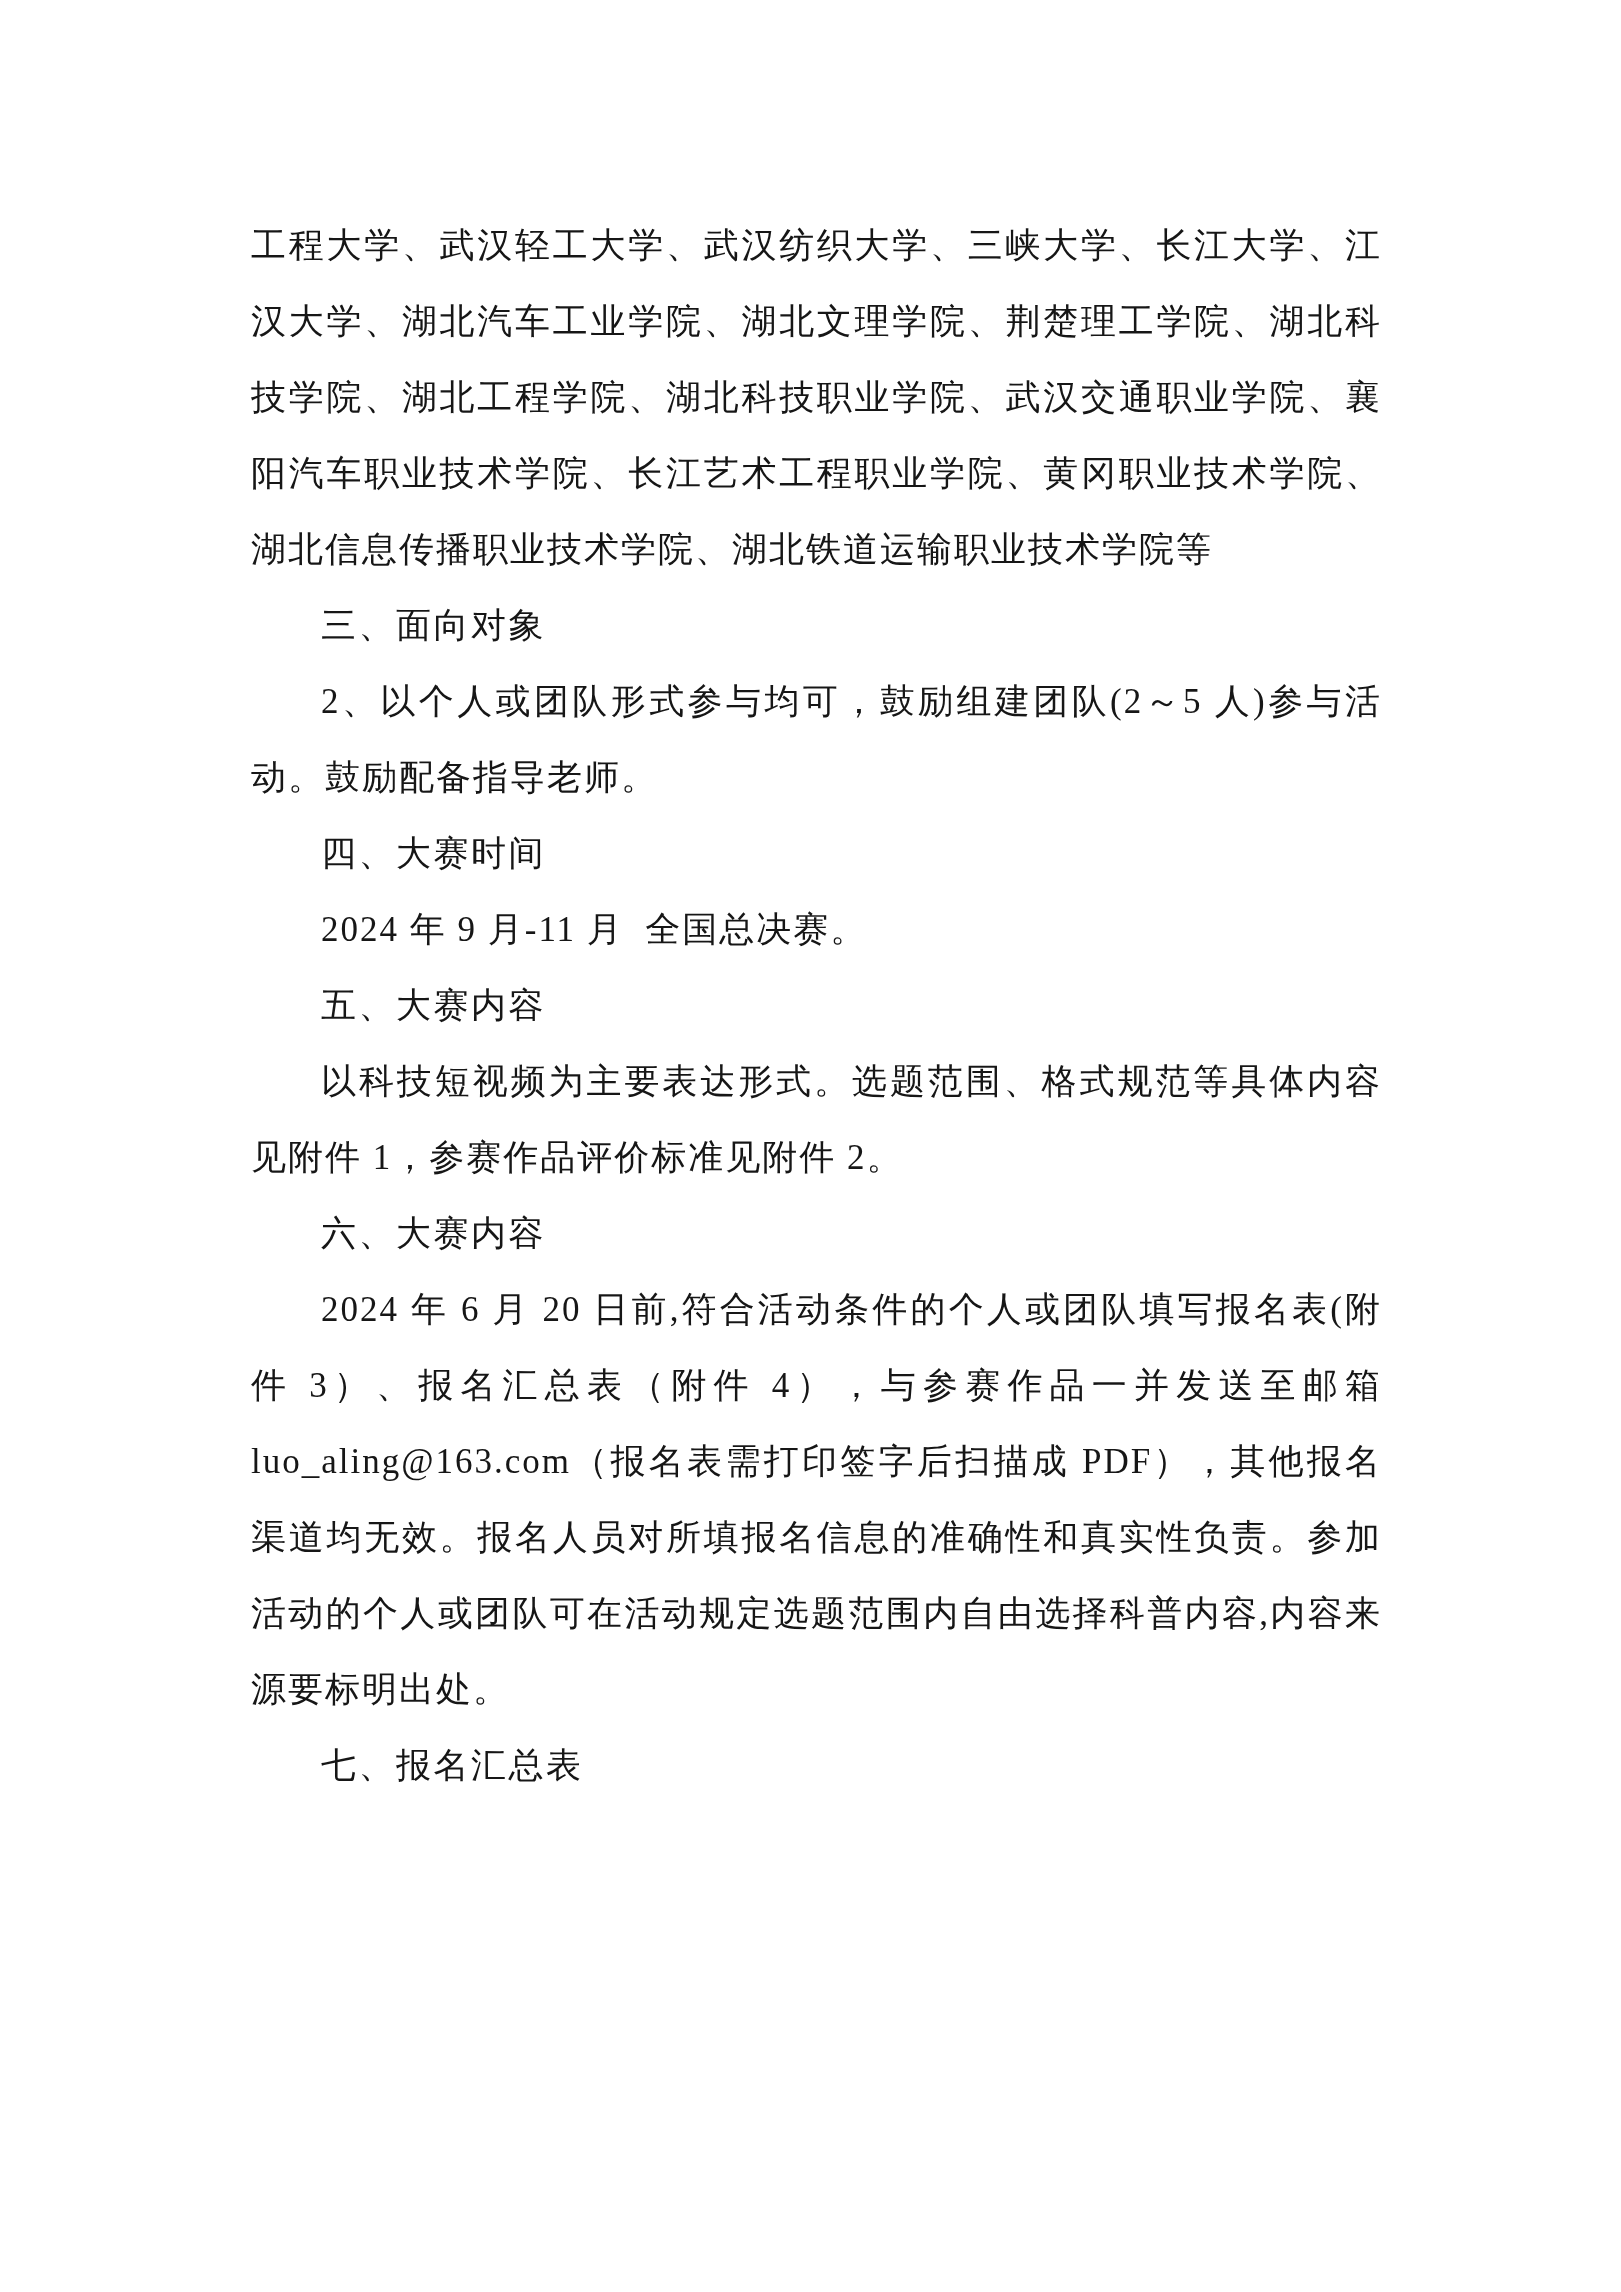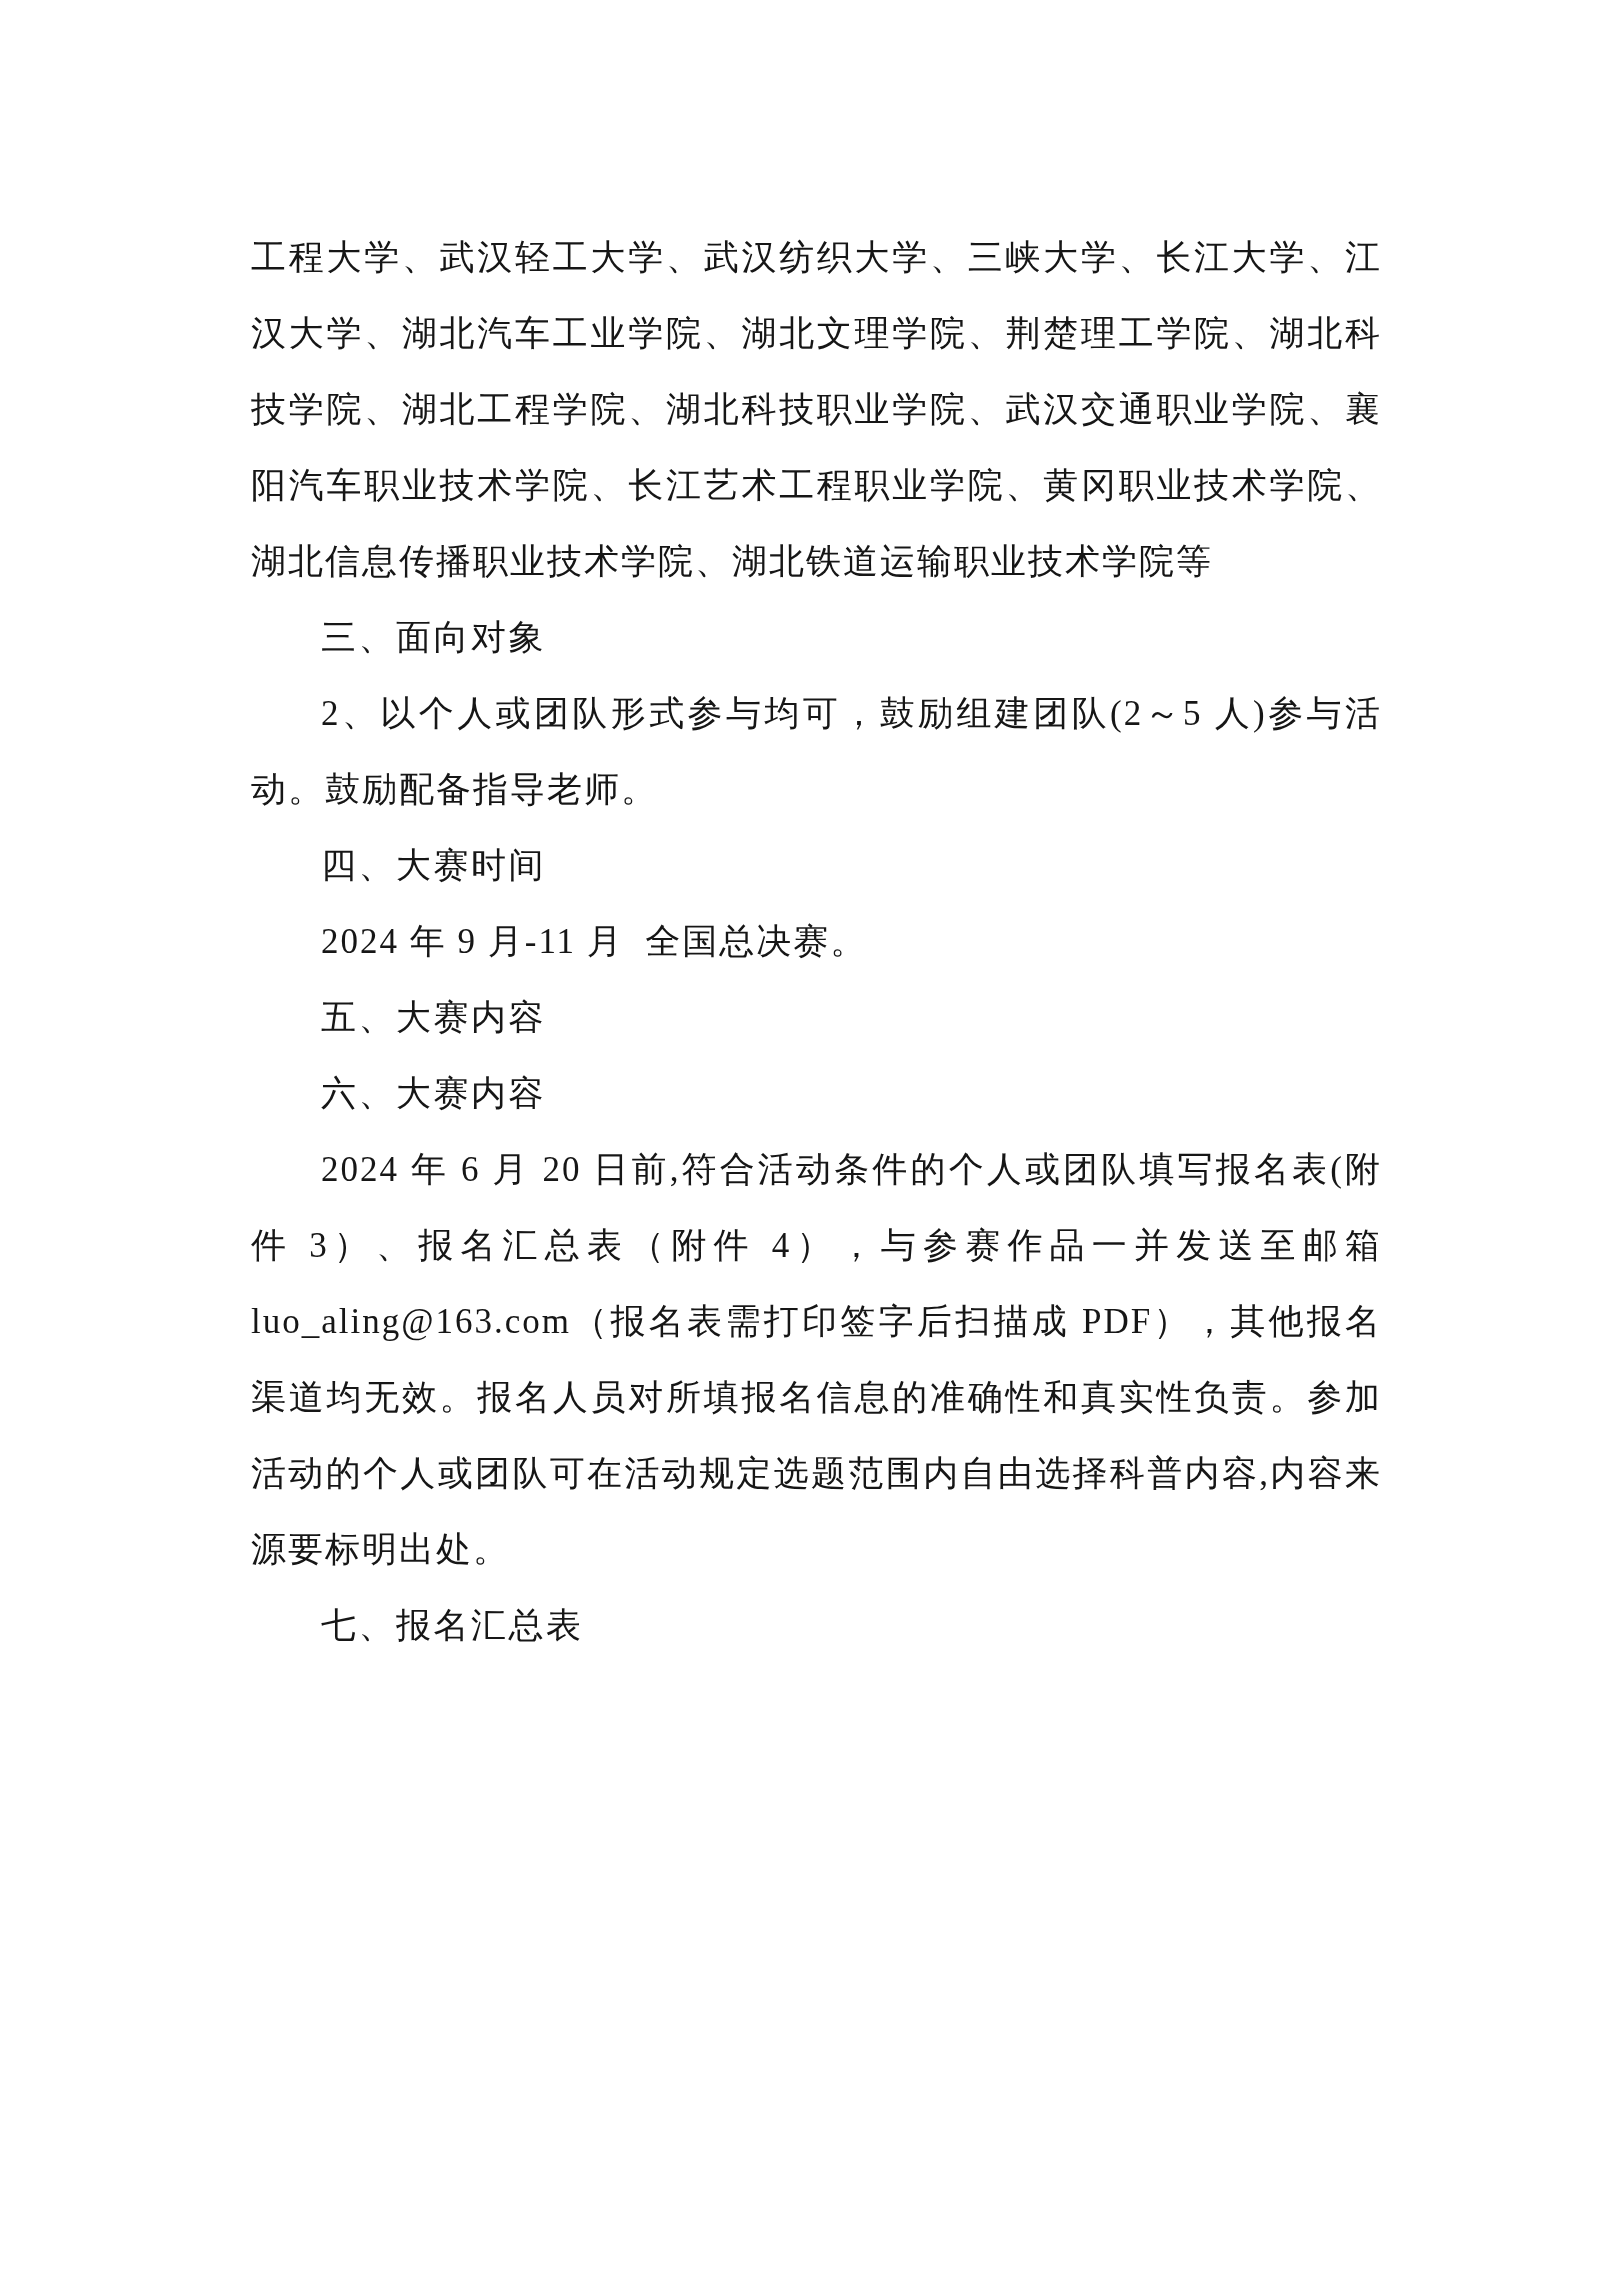--- a/index.html
+++ b/index.html
@@ -13,21 +13,21 @@
     height: 2293px;
     margin: 0 auto;
     background: #ffffff;
     overflow: hidden;
     font-family: "Liberation Serif", "DejaVu Serif", serif;
     color: #161616;
   }
   .content {
     position: absolute;
     left: 251px;
-    top: 220px;
+    top: 208px;
     width: 1131px;
     font-size: 35px;
     line-height: 76px;
     letter-spacing: 2px;
   }
   .content p {
     margin: 0;
     padding: 0;
     text-align: justify;
     text-justify: inter-ideograph;
@@ -48,18 +48,19 @@
 <body>
 
 <div class="page" style="background: rgb(255, 255, 255); color: rgb(22, 22, 22);">
   <div class="content">
       <p class="paragraph no-indent">工程大学、武汉轻工大学、武汉纺织大学、三峡大学、长江大学、江汉大学、湖北汽车工业学院、湖北文理学院、荆楚理工学院、湖北科技学院、湖北工程学院、湖北科技职业学院、武汉交通职业学院、襄阳汽车职业技术学院、长江艺术工程职业学院、黄冈职业技术学院、湖北信息传播职业技术学院、湖北铁道运输职业技术学院等</p>
       <p class="heading">三、面向对象</p>
       <p class="paragraph">2、以个人或团队形式参与均可，鼓励组建团队(2～5 人)参与活动。鼓励配备指导老师。</p>
       <p class="heading">四、大赛时间</p>
       <p class="paragraph">2024 年 9 月-11 月&nbsp; 全国总决赛。</p>
       <p class="heading">五、大赛内容</p>
+      <p class="paragraph">以科技短视频为主要表达形式。选题范围、格式规范等具体内容见附件 1，参赛作品评价标准见附件 2。</p>
       <p class="heading">六、大赛内容</p>
       <p class="paragraph">2024 年 6 月 20 日前,符合活动条件的个人或团队填写报名表(附件 3）、报名汇总表（附件 4），与参赛作品一并发送至邮箱luo_aling@163.com（报名表需打印签字后扫描成 PDF），其他报名渠道均无效。报名人员对所填报名信息的准确性和真实性负责。参加活动的个人或团队可在活动规定选题范围内自由选择科普内容,内容来源要标明出处。</p>
       <p class="heading">七、报名汇总表</p>
     </div>
 </div>
 
 
 </body></html>

